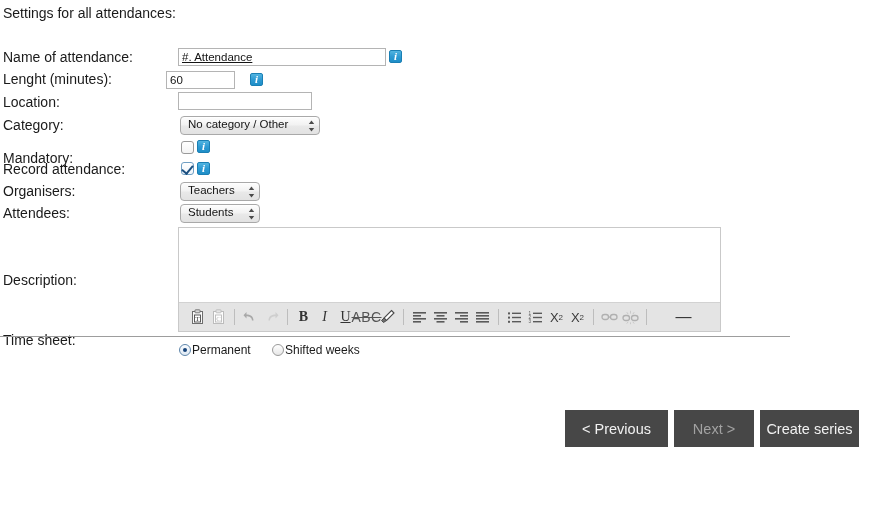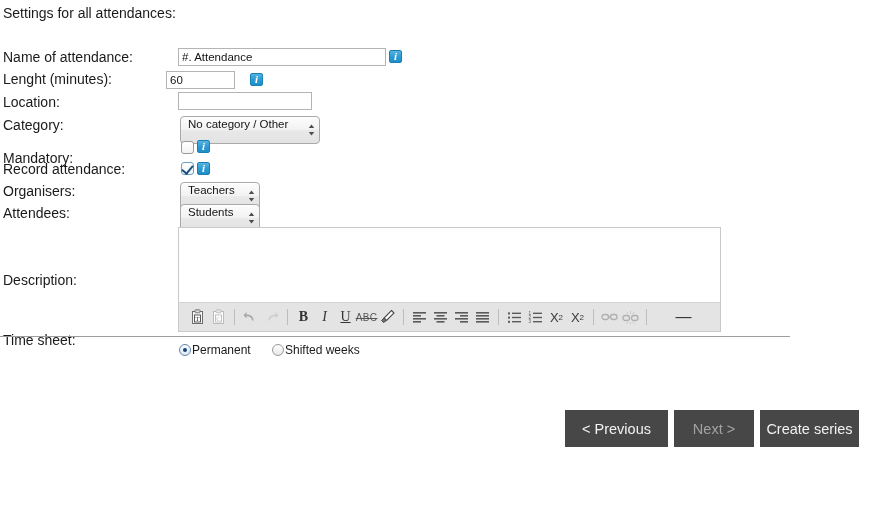--- a/index.html
+++ b/index.html
@@ -46,21 +46,21 @@
     border-radius: 0;
   }
 
   .sel-box {
     box-sizing: border-box;
     border: 1px solid #a9a9a9;
     border-radius: 4px;
     background: linear-gradient(to bottom, #fdfdfd 0%, #f2f2f2 48%, #e9e9e9 52%, #e2e2e2 100%);
     font-size: 11.5px;
     color: #141414;
-    height: 28px;
+    height: 19px;
     line-height: 15px;
     padding: 0 16px 0 7px;
     white-space: nowrap;
     position: absolute;
     box-shadow: 0 1px 0 rgba(255,255,255,0.7) inset;
   }
   .sel-arrows {
     position: absolute;
     right: 4px;
     top: 50%;
@@ -192,21 +192,21 @@
     width: 1px;
     height: 16px;
     background: #bdbdbd;
     margin: 0 5px;
     flex: none;
   }
   .tb-btn.txt { font-family: "Liberation Serif", serif; color: #333333; }
   .tb-btn.bold   { font-weight: bold; font-size: 14px; }
   .tb-btn.ital   { font-style: italic; font-size: 14px; }
   .tb-btn.under  { text-decoration: underline; font-size: 14px; }
-  .tb-btn.strike { font-size: 10px; text-decoration: line-through; letter-spacing: .4px; color:#555; }
+  .tb-btn.strike { font-size: 14px; text-decoration: line-through; letter-spacing: .4px; color:#555; }
   .tb-btn.sub, .tb-btn.sup { font-size: 13px; color: #3a3a3a; }
   .tb-btn.sub sub, .tb-btn.sup sup { font-size: 8px; }
   .tb-btn.omega { font-size: 16px; color: #333333; }
   .tb-btn.hr { font-size: 15px; color: #444444; }
   .tb-btn svg { display: block; }
 
   
   #divider {
     left: 0;
     top: 336px;
@@ -239,21 +239,21 @@
 <div class="abs form-label" style="top:71px;">Lenght (minutes):</div>
 <div class="abs form-label" style="top:94px;">Location:</div>
 <div class="abs form-label" style="top:117px;text-align:right;">Category:</div>
 <div class="abs form-label" style="top:139px;margin-top:11px;">Mandatory:</div>
 <div class="abs form-label" style="top:161px;">Record attendance:</div>
 <div class="abs form-label" style="top:183px;">Organisers:</div>
 <div class="abs form-label" style="top:205px;">Attendees:</div>
 <div class="abs form-label" style="top:272px;">Description:</div>
 <div class="abs form-label" style="top:332px;">Time sheet:</div>
 
-<input class="abs txt-input" style="left: 178px; top: 48px; width: 208px; height: 18px;" value="#. Attendance">
+<input class="abs txt-input" style="left: 178px; top: 48px; width: 208px; height: 18px; text-decoration: underline;" value="#. Attendance">
 <div class="info-icon" style="left:389px; top:50px;"></div>
 
 <input class="abs txt-input" style="left: 166px; top: 71px; width: 69px; height: 18px;" value="60">
 <div class="info-icon" style="left:250px; top:73px;"></div>
 
 <input class="abs txt-input" style="left: 178px; top: 92px; width: 134px; height: 18px;" value="">
 
 <div class="sel-box" style="left:180px; top:116px; min-width:140px;">
   <span>No category / Other</span>
   <span class="sel-arrows">

